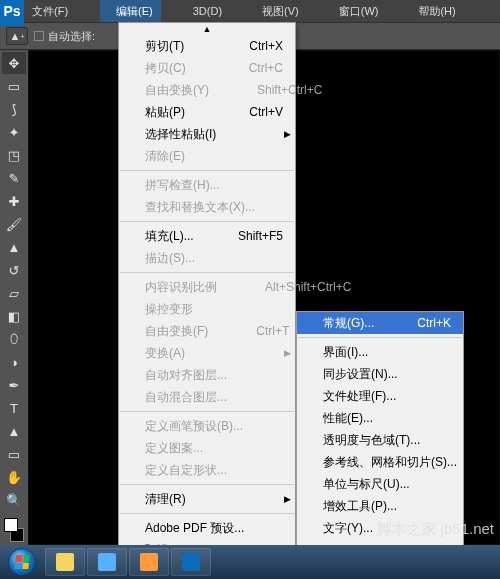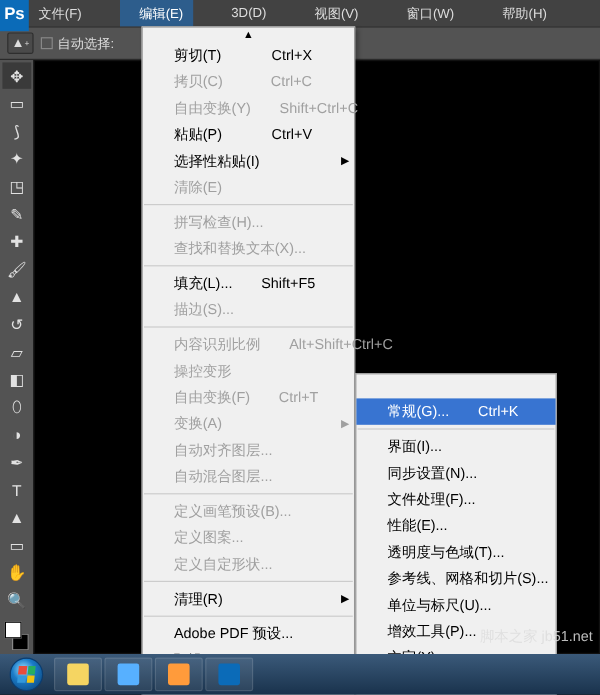--- a/index.html
+++ b/index.html
@@ -14,35 +14,35 @@
 .option-bar .chk { width: 10px; height: 10px; border: 1px solid #888; margin-right: 4px; display: inline-block; }
 .canvas-area { position: absolute; left: 28px; top: 50px; right: 0; bottom: 34px; background: #000; border: 1px solid #111; }
 .tool-strip { position: absolute; left: 0; top: 50px; bottom: 34px; width: 28px; background: #535353; display: flex; flex-direction: column; align-items: center; padding-top: 2px; }
 .tool { width: 24px; height: 22px; color: #e2e2e2; font-size: 13px; display: flex; align-items: center; justify-content: center; margin: 0 0 1px 0; cursor: default; }
 .tool.sel { background: #3a3a3a; }
 .swatches { width: 24px; height: 28px; position: relative; margin-top: 4px; }
 .swatch-fg { position: absolute; left: 2px; top: 2px; width: 14px; height: 14px; background: #fff; border: 1px solid #000; }
 .swatch-bg { position: absolute; right: 2px; bottom: 2px; width: 14px; height: 14px; background: #000; border: 1px solid #888; }
 .dropdown { position: absolute; background: #f0f0f0; color: #000; font-size: 12px; border: 1px solid #9a9a9a; box-shadow: 2px 2px 4px rgba(0,0,0,.3); }
 .dropdown hr { border: none; border-top: 1px solid #ccc; margin: 3px 1px; }
-.dd-item { height: 22px; display: flex; align-items: center; padding: 0 35px 0 26px; position: relative; white-space: nowrap; }
-.dd-item.disabled { color: #a0a0a0; }
-.dd-item.highlight { background: #3874d1; color: #fff; margin-top: 20px; }
+.dd-item { height: 22px; display: flex; align-items: center; padding: 0 12px 0 26px; position: relative; white-space: nowrap; }
+.dd-item.disabled { color: #a0a0a0; gap: 24px; }
+.dd-item.highlight { background: #3874d1; color: #fff; }
 .dd-item .shortcut { margin-left: auto; padding-left: 24px; }
 .dd-item .arrow-r { position: absolute; right: 4px; font-size: 9px; }
 .dd1 { left: 118px; top: 22px; width: 178px; }
 .dd2 { left: 296px; top: 311px; width: 168px; }
 .scroll-arrow { height: 12px; display: flex; align-items: center; justify-content: center; font-size: 9px; }
 .taskbar { position: absolute; left: 0; right: 0; bottom: 0; height: 34px; background: linear-gradient(#3b5a7a,#19324c); display: flex; align-items: center; }
 .start-orb { width: 44px; height: 34px; display: flex; align-items: center; justify-content: center; }
 .start-orb .orb { width: 28px; height: 28px; border-radius: 50%; background: radial-gradient(circle at 40% 35%, #9ee2ff 0, #1a7bc8 40%, #0b3d70 100%); border: 1px solid #0b3d70; display: flex; align-items: center; justify-content: center; }
 .start-orb .flag { width: 14px; height: 14px; display: grid; grid-template-columns: 1fr 1fr; grid-template-rows: 1fr 1fr; gap: 1px; transform: skewX(-6deg); }
 .start-orb .flag span:nth-child(1){background:#e74c3c}.start-orb .flag span:nth-child(2){background:#27ae60}.start-orb .flag span:nth-child(3){background:#3498db}.start-orb .flag span:nth-child(4){background:#f1c40f}
 .tb-btn { height: 28px; width: 40px; margin: 0 1px; background: rgba(255,255,255,.08); border: 1px solid rgba(255,255,255,.12); border-radius: 2px; display: flex; align-items: center; justify-content: center; }
-.watermark { position: absolute; right: 6px; bottom: 40px; color: #ddd; font-size: 12px; opacity: .85; }
+.watermark { position: absolute; right: 6px; bottom: 40px; color: #ddd; font-size: 15px; opacity: .85; }
 </style>
 </head>
 <body>
 
 <div class="top-bar">
   <div class="ps-logo">Ps</div>
   <div class="menu-bar" id="menubar">
       <div class="menu-item">文件(F)</div>
       <div class="menu-item open">编辑(E)</div>
       <div class="menu-item">3D(D)</div>

